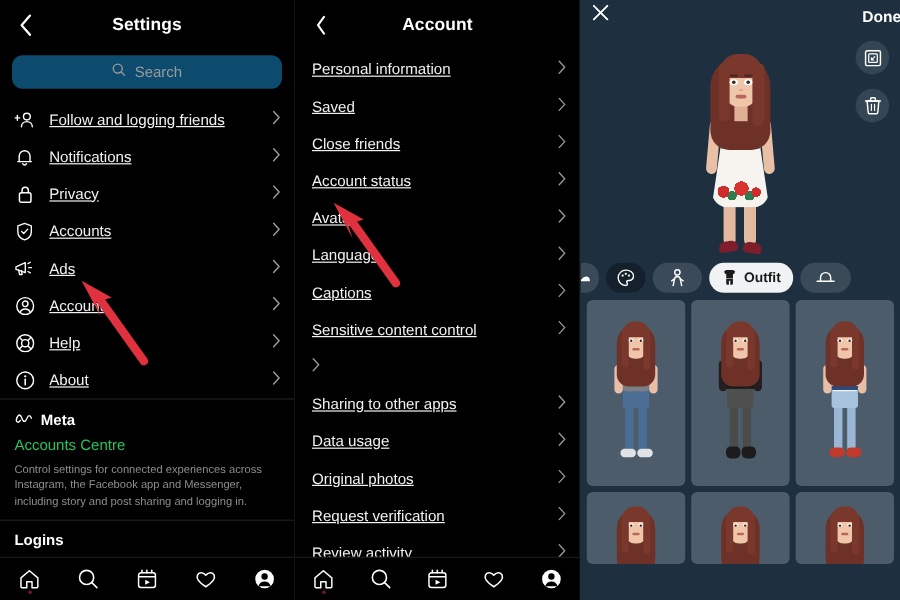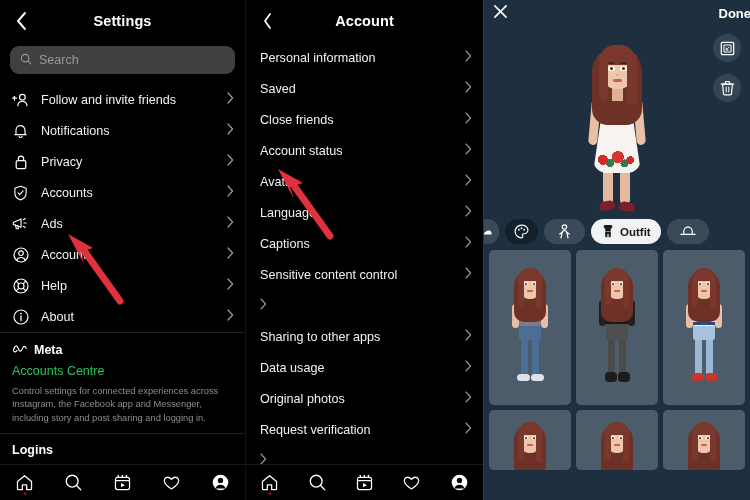--- a/index.html
+++ b/index.html
@@ -26,31 +26,31 @@
   .hdr-title {
     position:absolute; left:0; right:0; text-align:center;
     font-size:14.5px; font-weight:600; letter-spacing:.1px; pointer-events:none;
   }
   .back-chevron { width:22px; height:22px; display:flex; align-items:center; justify-content:center; position:relative; z-index:2; }
   .back-chevron svg { display:block; }
 
   
   .search-wrap { padding:4px 10px 10px; }
   .search-box {
-    background:#404040; border-radius:9px; height:28px;
-    display:flex; align-items:center; gap:7px; padding:0 10px;
+    background:#0c4a6e; border-radius:9px; height:28px;
+    display:flex; align-items:center; gap:7px; padding:0 10px;justify-content:center;
   }
   .search-box .ph { color:#9a9a9a; font-size:12.5px; }
 
   
   .rows { }
   .row {
     display:flex; align-items:center; gap:12px;
     height:31px; padding:0 11px 0 12px;
-    font-size:12.6px; color:#f2f2f2; position:relative;
+    font-size:12.6px; color:#f2f2f2; position:relative;text-decoration:underline;
   }
   .row .ico { width:17px; height:17px; flex:0 0 17px; display:flex; align-items:center; justify-content:center; }
   .row .lbl { flex:1 1 auto; white-space:nowrap; overflow:hidden; text-overflow:ellipsis; }
   .row .chev { flex:0 0 auto; opacity:.75; }
   .row-noicon { padding-left:14px; }
 
   
   .meta-sec { padding:10px 12px 8px; }
   .meta-brand { display:flex; align-items:center; gap:6px; font-size:12.5px; font-weight:600; margin-bottom:7px; }
   .meta-link { color:#22c55e; font-size:12.5px; margin-bottom:7px; }
@@ -142,21 +142,21 @@
 
       <div class="row">
         <span class="ico">
           <svg width="17" height="16" viewBox="0 0 18 16">
               <circle cx="11" cy="5" r="3" stroke="#fff" stroke-width="1.25" fill="none"></circle>
               <path d="M6.2 14c0-2.7 2.2-4.6 4.8-4.6S15.8 11.3 15.8 14" stroke="#fff" stroke-width="1.25" fill="none" stroke-linecap="round"></path>
               <line x1="2.6" y1="4" x2="2.6" y2="8.2" stroke="#fff" stroke-width="1.25" stroke-linecap="round"></line>
               <line x1="0.5" y1="6.1" x2="4.7" y2="6.1" stroke="#fff" stroke-width="1.25" stroke-linecap="round"></line>
             </svg>
         </span>
-        <span class="lbl">Follow and invite friends</span>
+        <span class="lbl">Follow and logging friends</span>
         <span class="chev"><svg width="7" height="12" viewBox="0 0 7 12">
               <path d="M1 1 L5.6 6 L1 11" stroke="#d0d0d0" stroke-width="1.2" fill="none" stroke-linecap="round" stroke-linejoin="round"></path>
             </svg></span>
       </div>
 
       <div class="row">
         <span class="ico">
           <svg width="15" height="16" viewBox="0 0 16 17">
               <path d="M3.2 12.3V7.6a4.8 4.8 0 1 1 9.6 0v4.7" stroke="#fff" stroke-width="1.25" fill="none" stroke-linecap="round"></path>
               <line x1="2" y1="12.4" x2="14" y2="12.4" stroke="#fff" stroke-width="1.25" stroke-linecap="round"></line>
@@ -399,20 +399,21 @@
               <path d="M1 1 L5.6 6 L1 11" stroke="#c8c8c8" stroke-width="1.15" fill="none" stroke-linecap="round" stroke-linejoin="round"></path>
             </svg></span>
       </div>
       <div class="row row-noicon">
         <span class="lbl">Request verification</span>
         <span class="chev"><svg width="7" height="12" viewBox="0 0 7 12">
               <path d="M1 1 L5.6 6 L1 11" stroke="#c8c8c8" stroke-width="1.15" fill="none" stroke-linecap="round" stroke-linejoin="round"></path>
             </svg></span>
       </div>
       <div class="row row-noicon">
+        <span class="lbl">Review activity</span>
         <span class="chev"><svg width="7" height="12" viewBox="0 0 7 12">
               <path d="M1 1 L5.6 6 L1 11" stroke="#c8c8c8" stroke-width="1.15" fill="none" stroke-linecap="round" stroke-linejoin="round"></path>
             </svg></span>
       </div>
     </div>
 
     <div class="botnav">
       <div class="nav-ico">
         <svg width="19" height="19" viewBox="0 0 20 20">
             <path d="M2.6 9 L10 2.8 L17.4 9 v7.6 a1 1 0 0 1-1 1h-4.1v-5.1H7.7v5.1H3.6a1 1 0 0 1-1-1z" stroke="#fff" stroke-width="1.3" fill="none" stroke-linejoin="round"></path>

